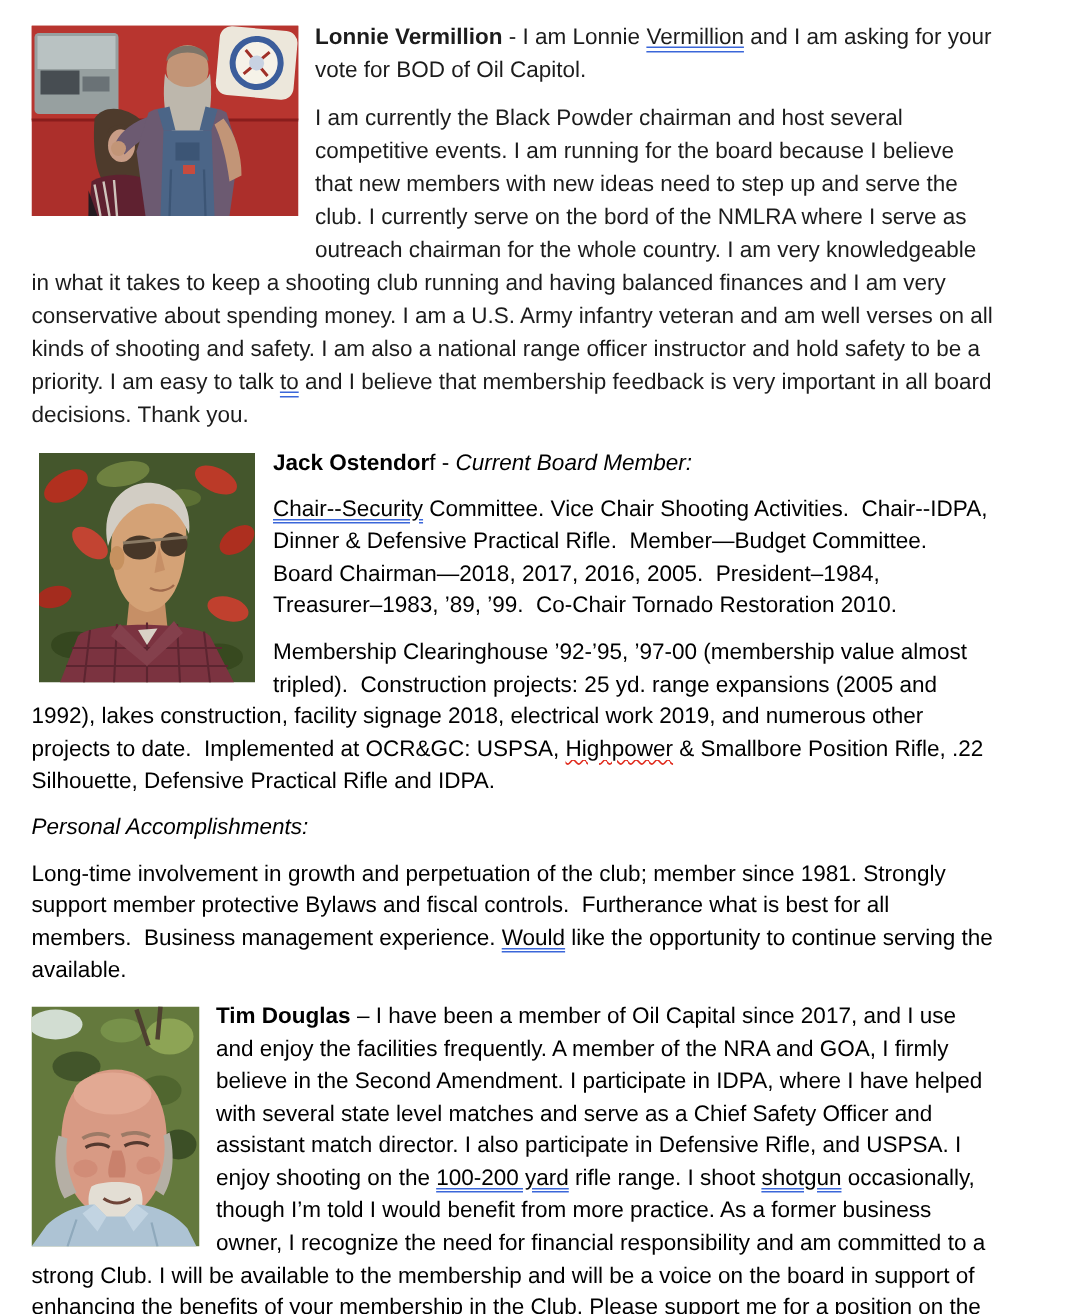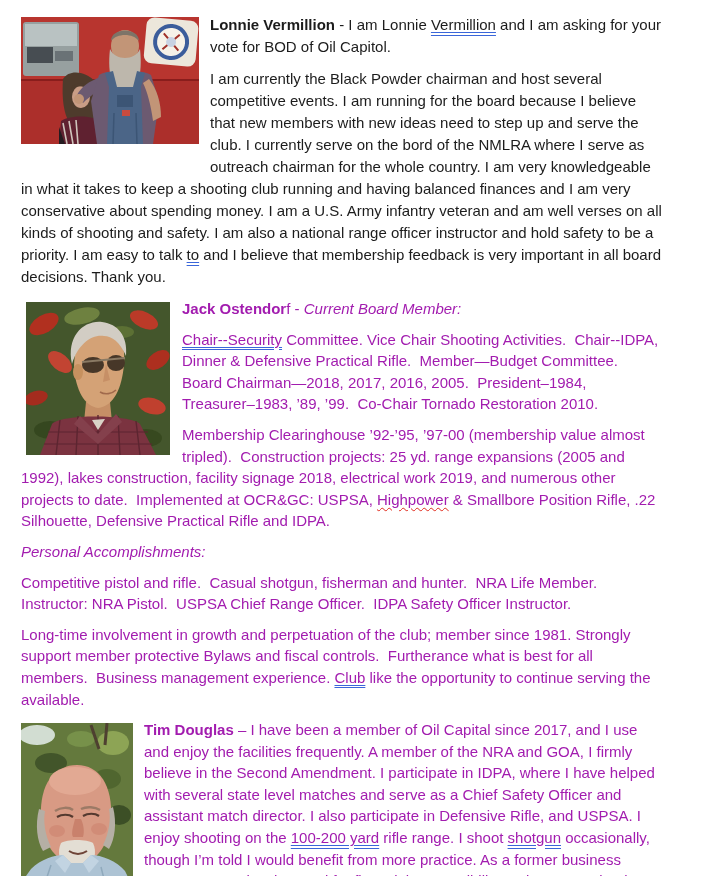--- a/index.html
+++ b/index.html
@@ -3,21 +3,21 @@
 <meta charset="utf-8">
 <style>
   html,body{margin:0;padding:0;background:#ffffff;}
   .page{
     width:684px;height:876px;box-sizing:border-box;
     padding:14px 21px 8px 21px;background:#fff;overflow:hidden;
     font-family:"Liberation Sans",sans-serif;color:#000;
   }
   .sec{clear:both;}
   .sec-lonnie{font-size:15px;line-height:22px;color:#1c1c1c;}
-  .sec-jack,.sec-tim{font-size:15px;line-height:21.6px;color:#a21caf;}
+  .sec-jack,.sec-tim{font-size:15px;line-height:21.6px;color:#000000;}
   .para{margin:0 0 9px 0;}
   .sec-lonnie .para{margin-bottom:10px;}
   .b{font-weight:bold;}
   .i{font-style:italic;}
   .u-grammar{
     text-decoration-line:underline;
     text-decoration-style:double;
     text-decoration-color:#3a66d9;
     text-underline-offset:2px;
   }
@@ -114,22 +114,21 @@
         <path d="M56 60 L99 56" stroke="#8a7a64" stroke-width="2" fill="none"></path>
         <path d="M80 62 L84 78 L77 80 Z" fill="#c68f66"></path>
         <path d="M74 90 C79 93 86 92 90 88" stroke="#a06a4c" stroke-width="1.6" fill="none"></path>
       </svg>
     </span>
     <div class="flow">
         <p class="para"><span class="b">Jack Ostendor</span><span class="">f - </span><span class="i">Current Board Member:</span></p>
         <p class="para"><span class="u-grammar">Chair--Security</span><span class=""> Committee. Vice Chair Shooting Activities.&nbsp; Chair--IDPA, Dinner &amp; Defensive Practical Rifle.&nbsp; Member—Budget Committee.&nbsp; Board Chairman—2018, 2017, 2016, 2005.&nbsp; President–1984, Treasurer–1983, ’89, ’99.&nbsp; Co-Chair Tornado Restoration 2010.</span></p>
         <p class="para"><span class="">Membership Clearinghouse ’92-’95, ’97-00 (membership value almost tripled).&nbsp; Construction projects: 25 yd. range expansions (2005 and 1992), lakes construction, facility signage 2018, electrical work 2019, and numerous other projects to date.&nbsp; Implemented at OCR&amp;GC: USPSA, </span><span class="u-spell">Highpower</span><span class=""> &amp; Smallbore Position Rifle, .22 Silhouette, Defensive Practical Rifle and IDPA.</span></p>
         <p class="para"><span class="i">Personal Accomplishments:</span></p>
-        <p class="para"><span class="">Competitive pistol and rifle.&nbsp; Casual shotgun, fisherman and hunter.&nbsp; NRA Life Member.&nbsp; Instructor: NRA Pistol.&nbsp; USPSA Chief Range Officer.&nbsp; IDPA Safety Officer Instructor.</span></p>
-        <p class="para"><span class="">Long-time involvement in growth and perpetuation of the club; member since 1981. Strongly support member protective Bylaws and fiscal controls.&nbsp; Furtherance what is best for all members.&nbsp; Business management experience. </span><span class="u-grammar">Club</span><span class=""> like the opportunity to continue serving the available.</span></p>
+        <p class="para"><span class="">Long-time involvement in growth and perpetuation of the club; member since 1981. Strongly support member protective Bylaws and fiscal controls.&nbsp; Furtherance what is best for all members.&nbsp; Business management experience. </span><span class="u-grammar">Would</span><span class=""> like the opportunity to continue serving the available.</span></p>
       </div>
   </section>
 
   <section class="sec sec-tim">
     <span class="photo photo-3">
       <svg viewBox="0 0 112 160" preserveAspectRatio="none">
         <rect width="112" height="160" fill="#64793d"></rect>
         <ellipse cx="16" cy="12" rx="18" ry="10" fill="#d2ddd2"></ellipse>
         <ellipse cx="92" cy="20" rx="16" ry="12" fill="#8da455"></ellipse>
         <ellipse cx="60" cy="16" rx="14" ry="8" fill="#77914a"></ellipse>

